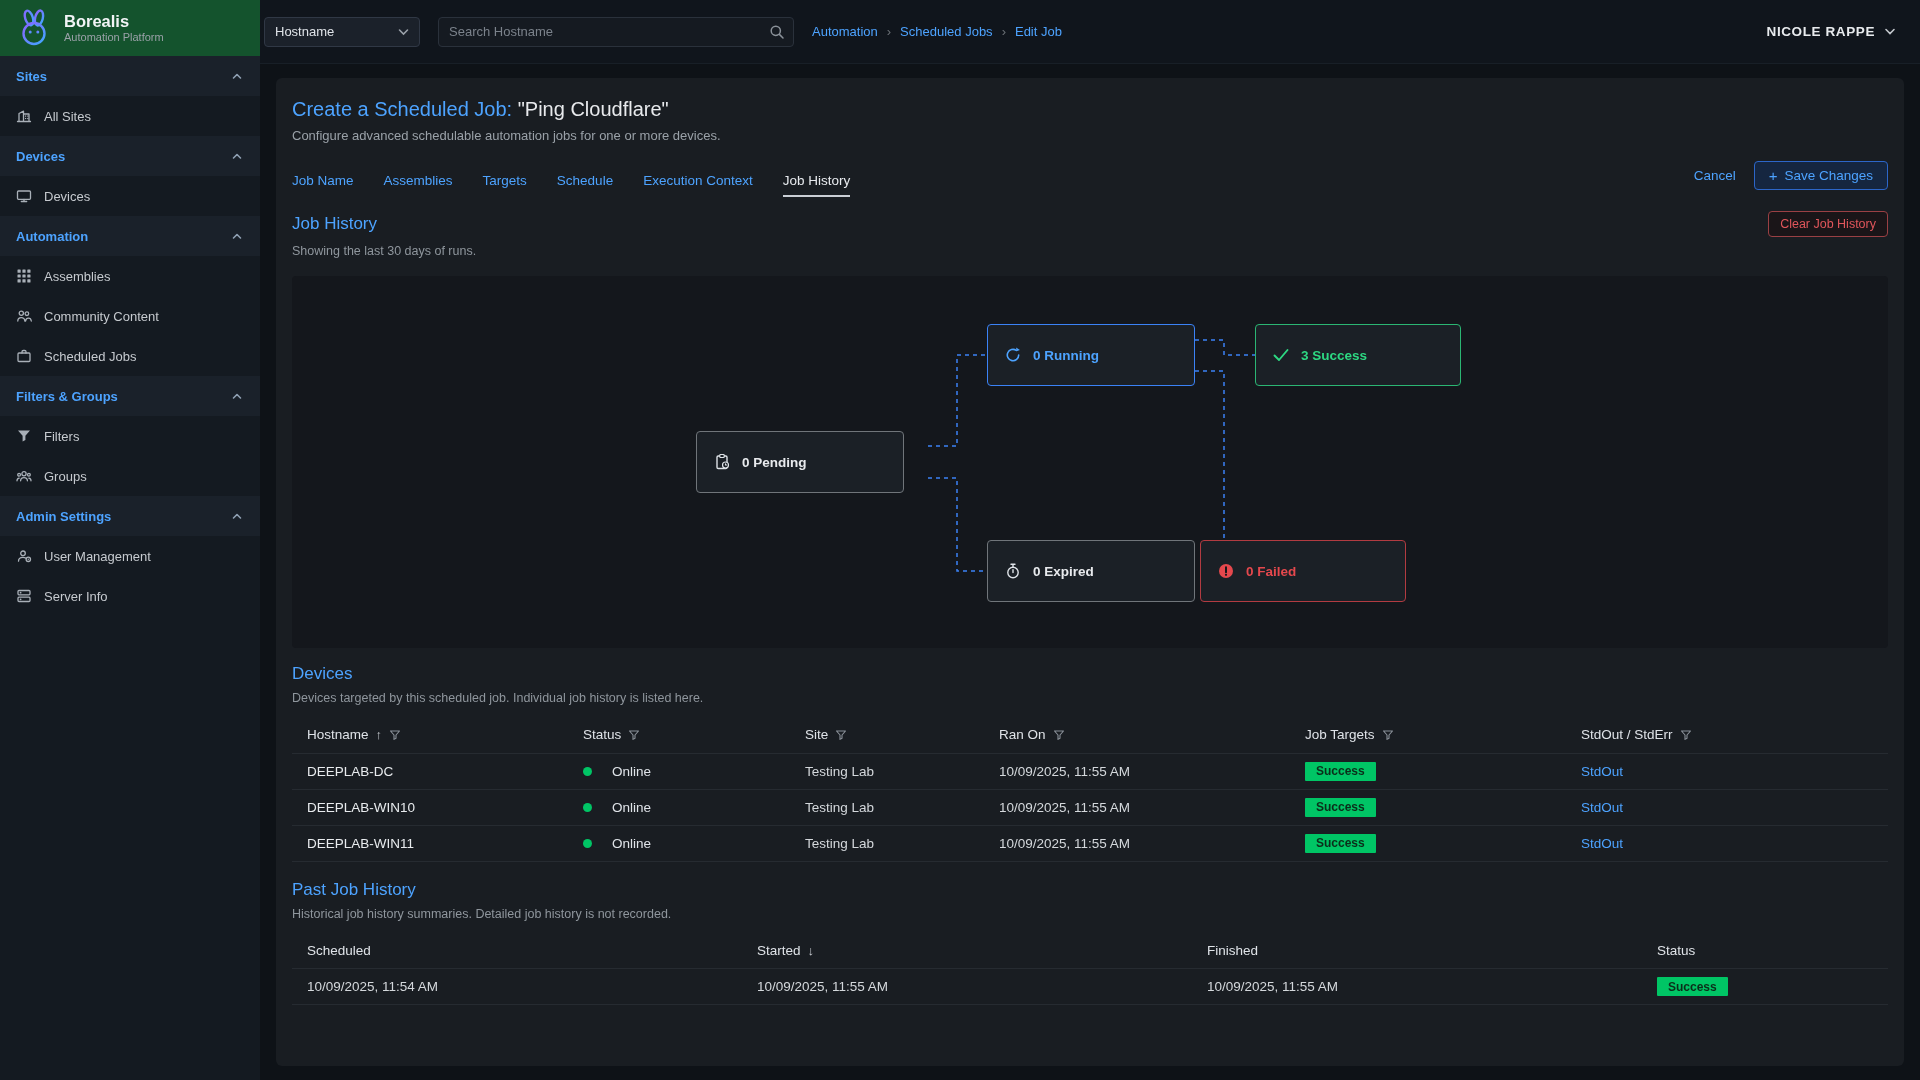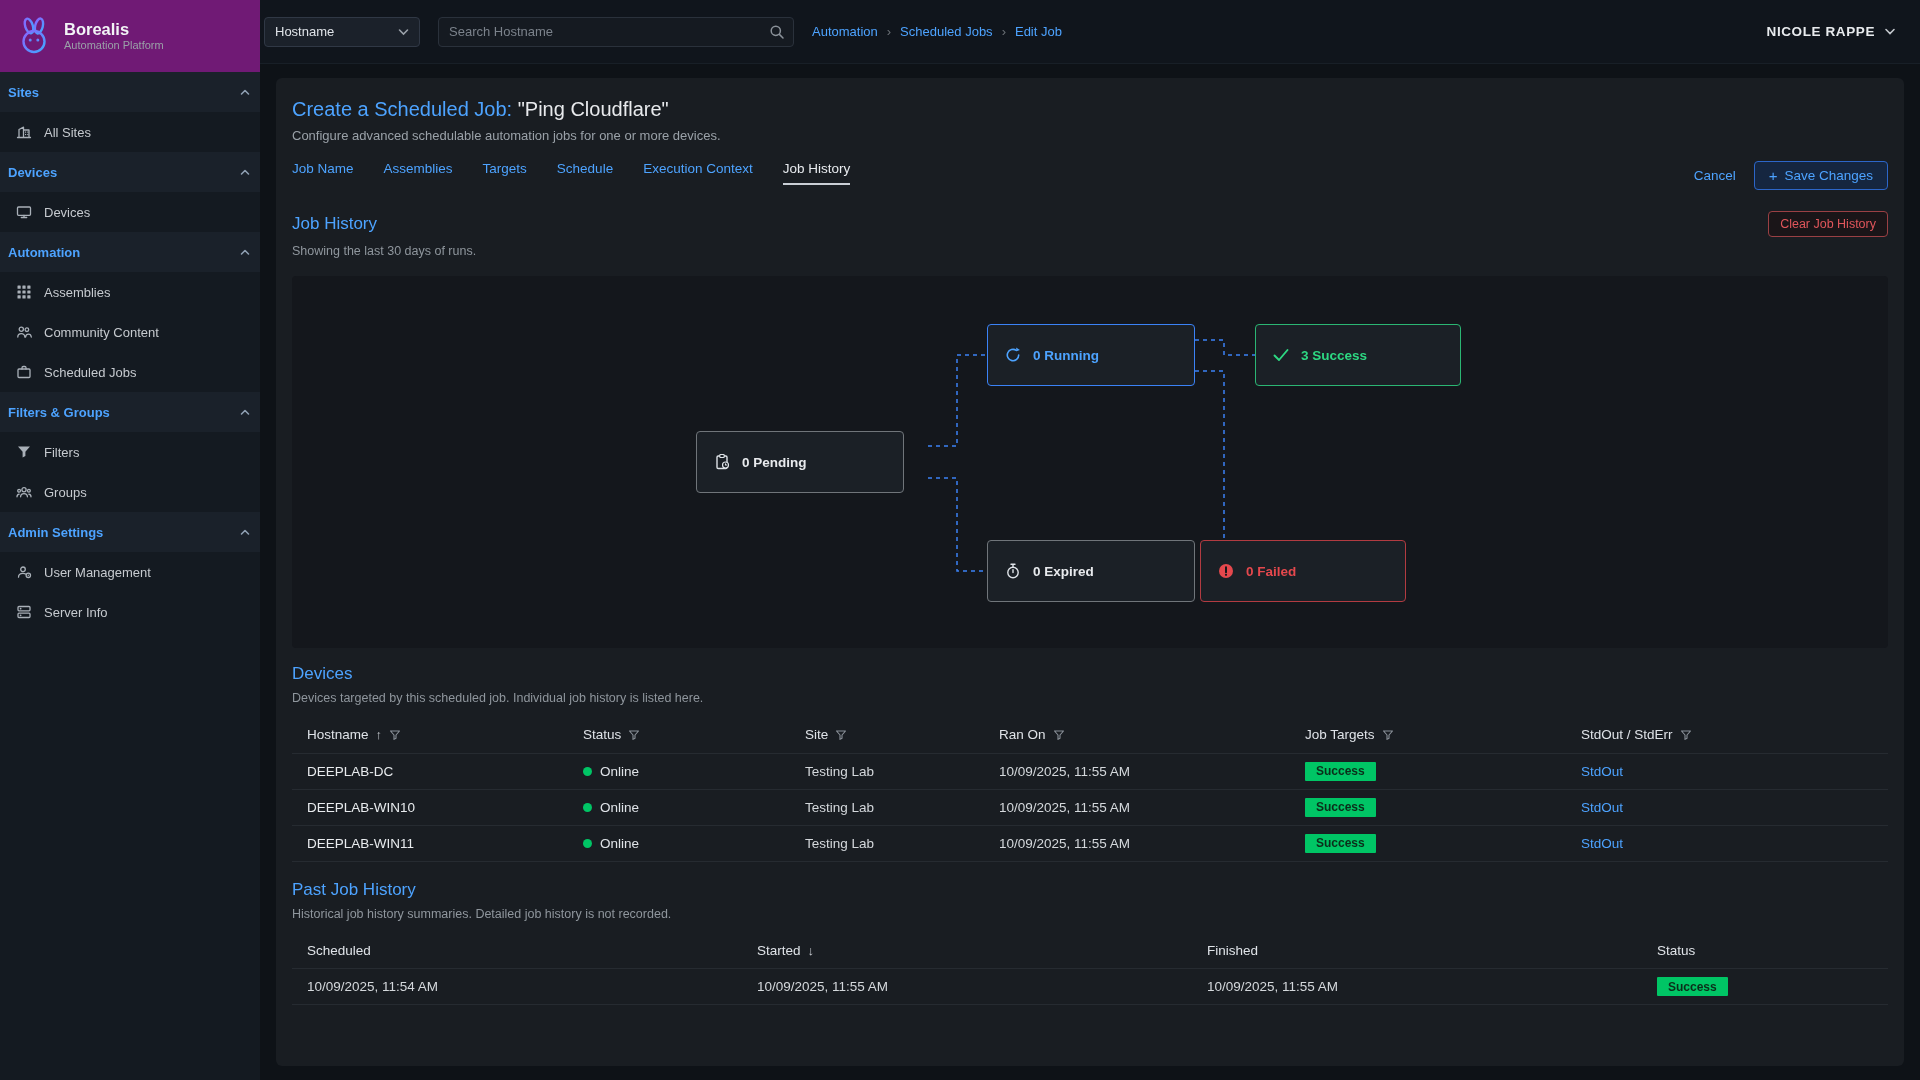--- a/index.html
+++ b/index.html
@@ -5,28 +5,28 @@
   * { box-sizing: border-box; margin: 0; padding: 0; }
   html,body { width:1920px; height:1080px; overflow:hidden; }
   body {
     font-family: "Liberation Sans", "DejaVu Sans", sans-serif;
     background:#0e1217; color:#d6dade;
   }
   .app { display:flex; width:100%; height:100%; }
 
   
   .sidebar { width:260px; flex:none; background:#141a21; display:flex; flex-direction:column; }
-  .logo-area { height:72px; display:flex; align-items:center; gap:10px; padding:0 14px; background:#701a75; }
+  .logo-area { height:56px; display:flex; align-items:center; gap:10px; padding:0 14px; background:#14532d; }
   .logo-svg { width:40px; height:40px; flex:none; }
   .brand-text { display:flex; flex-direction:column; line-height:1.15; }
   .brand-name { font-size:16.5px; font-weight:bold; color:#f2f4f6; }
   .brand-sub { font-size:11px; color:#9aa1a8; }
   .nav-section-header {
     height:40px; display:flex; align-items:center; justify-content:space-between;
-    padding:0 8px; background:#1a212a; color:#4da3ff; font-size:13px; font-weight:600;
+    padding:0 16px; background:#1a212a; color:#4da3ff; font-size:13px; font-weight:600;
     cursor:pointer;
   }
   .nav-item {
     height:40px; display:flex; align-items:center; gap:12px; padding:0 16px;
     color:#c6cacf; font-size:13px; cursor:pointer;
   }
   .nav-item svg { flex:none; }
   .icon-stroke { stroke:#a9b0b8; fill:none; stroke-width:1.3; stroke-linecap:round; stroke-linejoin:round; }
   .icon-fill { fill:#a9b0b8; }
 
@@ -55,21 +55,21 @@
   .user-name { font-size:13.5px; font-weight:600; letter-spacing:0.6px; color:#e8ebee; }
 
   
   .content { flex:1; padding:14px 16px; overflow:hidden; }
   .panel { background:#191d22; border-radius:6px; height:100%; padding:20px 16px 16px; overflow:hidden; }
   .page-title { font-size:20px; font-weight:500; margin-bottom:7px; }
   .title-prefix { color:#4da3ff; }
   .title-name { color:#e8eaed; }
   .page-subtitle { font-size:13px; color:#9aa1a8; }
 
-  .tabs-row { display:flex; align-items:flex-start; margin:18px 0 14px; }
+  .tabs-row { display:flex; align-items:flex-end; margin:18px 0 14px; }
   .tabs { display:flex; gap:30px; }
   .tab { font-size:13.5px; color:#4da3ff; padding-bottom:7px; cursor:pointer; border-bottom:2px solid transparent; }
   .tab.active { color:#e7eaee; border-bottom-color:#c9ced5; }
   .tab-actions { margin-left:auto; display:flex; align-items:center; gap:18px; padding-bottom:7px; }
   .cancel-btn { font-size:13.5px; color:#4da3ff; background:none; border:none; cursor:pointer; font-family:inherit; }
   .save-btn {
     display:flex; align-items:center; gap:7px; background:#152640; border:1px solid #2c66c9;
     color:#4da3ff; border-radius:4px; padding:6px 14px; font-size:13.5px; cursor:pointer; font-family:inherit;
   }
   .save-plus { font-size:15px; line-height:1; }
@@ -102,21 +102,21 @@
   .data-table { width:100%; border-collapse:collapse; table-layout:fixed; margin-top:12px; }
   .data-table th, .data-table td {
     height:36px; padding:0 12px 0 15px; text-align:left; font-size:13.5px;
     border-bottom:1px solid #262b31; white-space:nowrap; overflow:hidden;
   }
   .data-table th { color:#dfe3e8; font-weight:500; }
   .th-inner { display:inline-flex; align-items:center; gap:7px; }
   .sort-glyph { color:#c8ccd1; font-size:13px; }
   .cell-host { color:#e8ebee; }
   .cell-dim { color:#d4d8dc; }
-  .status-cell { display:flex; align-items:center; gap:8px; color:#dfe3e8; }
+  .status-cell { display:flex; align-items:center; gap:20px; color:#dfe3e8; }
   .status-dot { width:9px; height:9px; border-radius:50%; background:#00c565; flex:none; }
   .badge-success {
     display:inline-block; background:#00c565; color:#0b2e1a; font-weight:700; font-size:12px;
     padding:2.5px 11px; border-radius:1px;
   }
   .stdout-link { color:#4da3ff; cursor:pointer; }
   .past-block { margin-top:18px; }
 </style>
 </head>
 <body>

